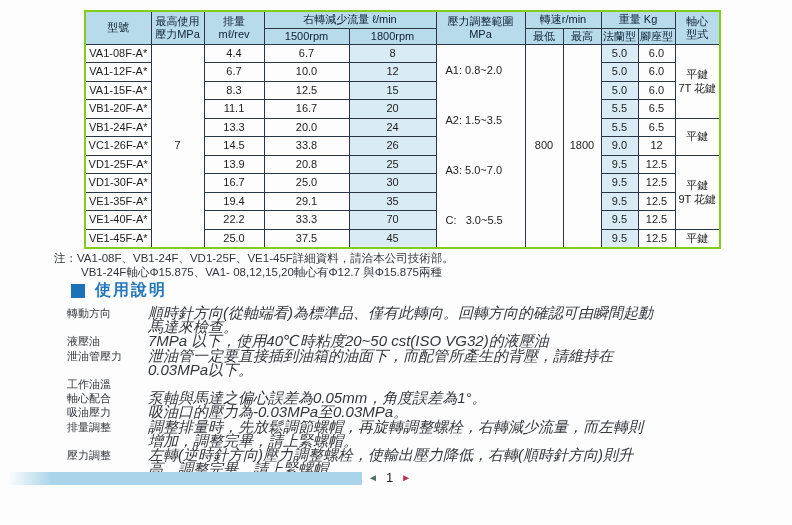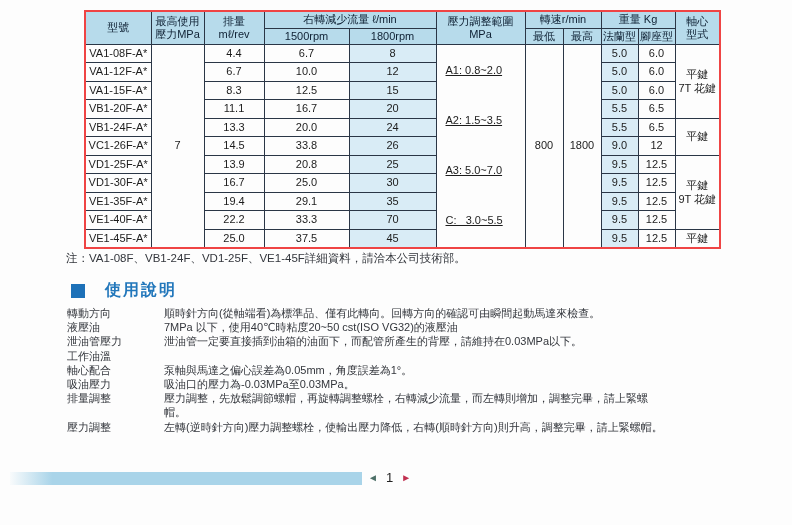--- a/index.html
+++ b/index.html
@@ -9,21 +9,21 @@
     font-family: "Liberation Sans", "DejaVu Sans", sans-serif;
     color: #1c1c1c;
     overflow: hidden;
   }
 
   
   .spec-table-wrap { position: absolute; left: 84px; top: 10px; }
   table.spec {
     border-collapse: collapse;
     table-layout: fixed;
-    border: 2px solid #ef4444;
+    border: 2px solid #84cc16;
   }
   table.spec td, table.spec th {
     border: 1px solid #2a3646;
     font-size: 11px;
     font-weight: normal;
     text-align: center;
     vertical-align: middle;
     padding: 0;
     line-height: 1.15;
   }
@@ -37,43 +37,43 @@
   td.shaded { background: #d9ecf6; }
   td.prange-cell { vertical-align: middle; }
   .prwrap {
     height: 200px;
     display: flex;
     flex-direction: column;
     justify-content: space-around;
     align-items: flex-start;
     padding-left: 9px;
   }
-  .prwrap div { white-space: pre; text-decoration: underline; }
+  .prwrap div { white-space: pre; }
   .shaft-cell div { line-height: 1.3; white-space: pre; }
 
   
-  .notes { position: absolute; left: 66px; top: 251px; font-size: 11.5px; color: #33363c; line-height: 14px; }
+  .notes { position: absolute; left: 54px; top: 251px; font-size: 11.5px; color: #33363c; line-height: 14px; }
   .notes .note2 { padding-left: 27px; }
 
   
   .section-title { position: absolute; left: 71px; top: 280px; display: flex; align-items: center; }
   .section-title .sq { width: 14px; height: 14px; background: #1d71b8; display: inline-block; }
   .section-title .txt {
-    margin-left: 20px;
+    margin-left: 10px;
     color: #2277bb;
     font-size: 16px;
     font-weight: bold;
     letter-spacing: 2px;
   }
 
   
   .usage { position: absolute; left: 67px; top: 306px; width: 670px; }
-  .usage-row { display: grid; grid-template-columns: 81px 505px; column-gap: 16px; }
+  .usage-row { display: grid; grid-template-columns: 81px 505px; column-gap: 0; }
   .usage-row .term { font-size: 11px; color: #33363c; line-height: 14.2px; }
-  .usage-row .desc { font-size: 11px; color: #33363c; line-height: 14.2px; }
+  .usage-row .desc { font-size: 15px; color: #33363c; line-height: 14.2px; font-style: italic; }
 
   
   .footer-bar {
     position: absolute; left: 10px; top: 472px; width: 352px; height: 13px;
     background: linear-gradient(90deg, rgba(169,212,233,0.05), #a9d4e9 12%, #a9d4e9);
   }
   .pager { position: absolute; left: 368px; top: 469px; display: flex; align-items: center; }
   .arrow-left { color: #4d7068; font-size: 10px; line-height: 18px; }
   .page-num { color: #222; font-size: 13px; margin: 0 8px; line-height: 18px; }
   .arrow-right { color: #c13050; font-size: 10px; line-height: 18px; }
@@ -241,20 +241,21 @@
         <td class="shaft-cell">
           <div>平鍵</div>
         </td>
       </tr>
     </tbody>
   </table>
 </div>
 
 <div class="notes">
   <div class="note1">注：VA1-08F、VB1-24F、VD1-25F、VE1-45F詳細資料，請洽本公司技術部。</div>
+  <div class="note2">VB1-24F軸心Φ15.875、VA1- 08,12,15,20軸心有Φ12.7 與Φ15.875兩種</div>
 </div>
 
 <div class="section-title">
   <span class="sq"></span>
   <span class="txt">使用說明</span>
 </div>
 
 <div class="usage">
   <div class="usage-row">
     <div class="term">轉動方向</div>
@@ -274,21 +275,21 @@
   <div class="usage-row">
     <div class="term">軸心配合</div>
     <div class="desc">泵軸與馬達之偏心誤差為0.05mm，角度誤差為1°。</div>
   </div>
   <div class="usage-row">
     <div class="term">吸油壓力</div>
     <div class="desc">吸油口的壓力為-0.03MPa至0.03MPa。</div>
   </div>
   <div class="usage-row">
     <div class="term">排量調整</div>
-    <div class="desc">壓力調整，先放鬆調節螺帽，再旋轉調整螺栓，右轉減少流量，而左轉則增加，調整完畢，請上緊螺帽。</div>
+    <div class="desc">調整排量時，先放鬆調節螺帽，再旋轉調整螺栓，右轉減少流量，而左轉則增加，調整完畢，請上緊螺帽。</div>
   </div>
   <div class="usage-row">
     <div class="term">壓力調整</div>
     <div class="desc">左轉(逆時針方向)壓力調整螺栓，使輸出壓力降低，右轉(順時針方向)則升高，調整完畢，請上緊螺帽。</div>
   </div>
   <div class="usage-row">
   </div>
 </div>
 
 <div class="footer-bar"></div>

